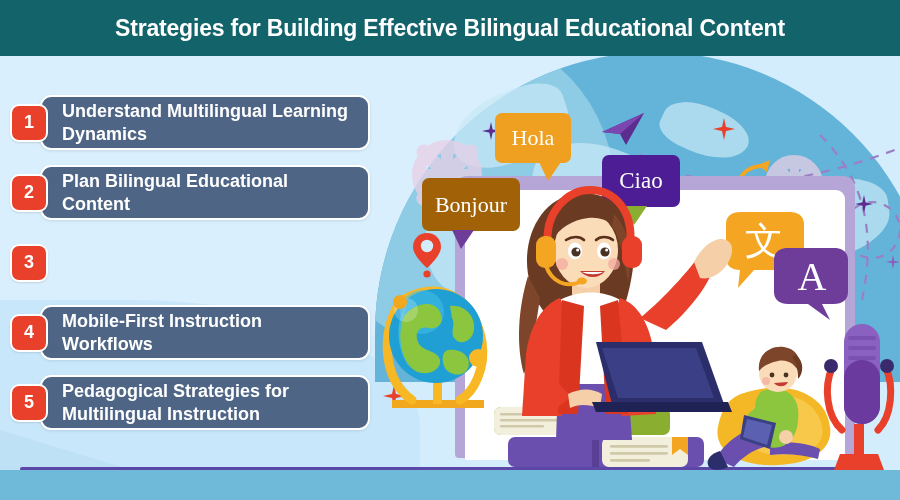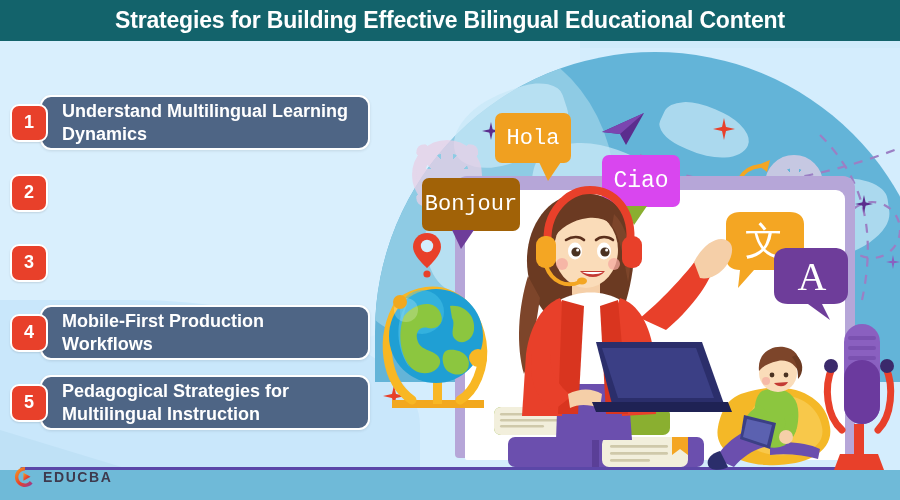--- a/index.html
+++ b/index.html
@@ -13,21 +13,21 @@
   #infographic {
     position:relative;
     width:900px; height:500px;
     overflow:hidden;
     background:#cfebfb;
   }
 
   
   .header {
     position:absolute; left:0; top:0;
-    width:900px; height:41px;
+    width:900px; height:56px;
     background:#13636b;
     display:flex; align-items:center; justify-content:center;
     z-index:60;
   }
   .header-title {
     color:#ffffff;
     font-size:23px;
     font-weight:bold;
     letter-spacing:-0.2px;
     white-space:nowrap;
@@ -210,21 +210,21 @@
     background:#ffffff;
     border-radius:9px 9px 2px 2px;
     z-index:6;
   }
 
   
   .bubble {
     position:absolute;
     border-radius:7px;
     color:#ffffff;
-    font-family:Liberation Mono, monospace;
+    font-family:Liberation Serif, serif;
     display:flex; align-items:center; justify-content:center;
     z-index:30;
   }
   .bubble::after {
     content:""; position:absolute;
     width:0; height:0;
     border-left:9px solid transparent;
     border-right:13px solid transparent;
     border-top:19px solid currentColor;
   }
@@ -239,21 +239,21 @@
   .bub-hola {
     left:495px; top:113px; width:76px; height:50px;
     background:#f0a020; color:#f0a020;
     font-size:22px;
   }
   .bub-hola span { color:#ffffff; }
   .bub-hola::after { left:44px; bottom:-18px; }
 
   .bub-ciao {
     left:602px; top:155px; width:78px; height:52px;
-    background:#d946ef; color:#8aaf30;
+    background:#4c1d95; color:#8aaf30;
     font-size:23px;
   }
   .bub-ciao span { color:#ffffff; }
   .bub-ciao::after { left:23px; bottom:-18px; }
 
   
   .translate-icon {
     position:absolute; left:718px; top:212px;
     width:130px; height:108px; z-index:32;
   }
@@ -482,50 +482,39 @@
 
   <div class="list">
     <div class="list-item">
       <div class="badge">1</div>
       <div class="bar">
         <span class="bar-text">Understand Multilingual Learning Dynamics</span>
       </div>
     </div>
     <div class="list-item">
       <div class="badge">2</div>
+      <div class="bar">
+        <span class="bar-text">Plan Bilingual Educational Content</span>
+      </div>
     </div>
     <div class="list-item">
       <div class="badge">3</div>
     </div>
     <div class="list-item">
       <div class="badge">4</div>
       <div class="bar">
-        <span class="bar-text">Mobile-First Production Workflows</span>
+        <span class="bar-text">Mobile-First Instruction Workflows</span>
       </div>
     </div>
     <div class="list-item">
       <div class="badge">5</div>
       <div class="bar">
         <span class="bar-text">Pedagogical Strategies for Multilingual Instruction</span>
       </div>
     </div>
   </div>
 
   <div class="floor-wedge"></div>
   <div class="floor-line"></div>
   <div class="floor-band"></div>
 
-  <div class="logo">
-    <svg class="logo-mark" viewBox="0 0 22 22">
-      <defs>
-        <linearGradient id="lg" x1="0" y1="0" x2="1" y2="1">
-          <stop offset="0%" stop-color="#f4a623"></stop>
-          <stop offset="55%" stop-color="#e8402a"></stop>
-          <stop offset="100%" stop-color="#8a3aa0"></stop>
-        </linearGradient>
-      </defs>
-      <path d="M11 1 A10 10 0 1 0 18.6 17.4 L15.8 14.9 A6.4 6.4 0 1 1 11 4.6 Z" fill="url(#lg)"></path>
-      <path d="M9.4 6.8 L16.6 10.8 L9.4 14.8 Z" fill="url(#lg)"></path>
-    </svg>
-    <span class="logo-text">EDUCBA</span>
-  </div>
 
 </div>
 
 </body></html>

